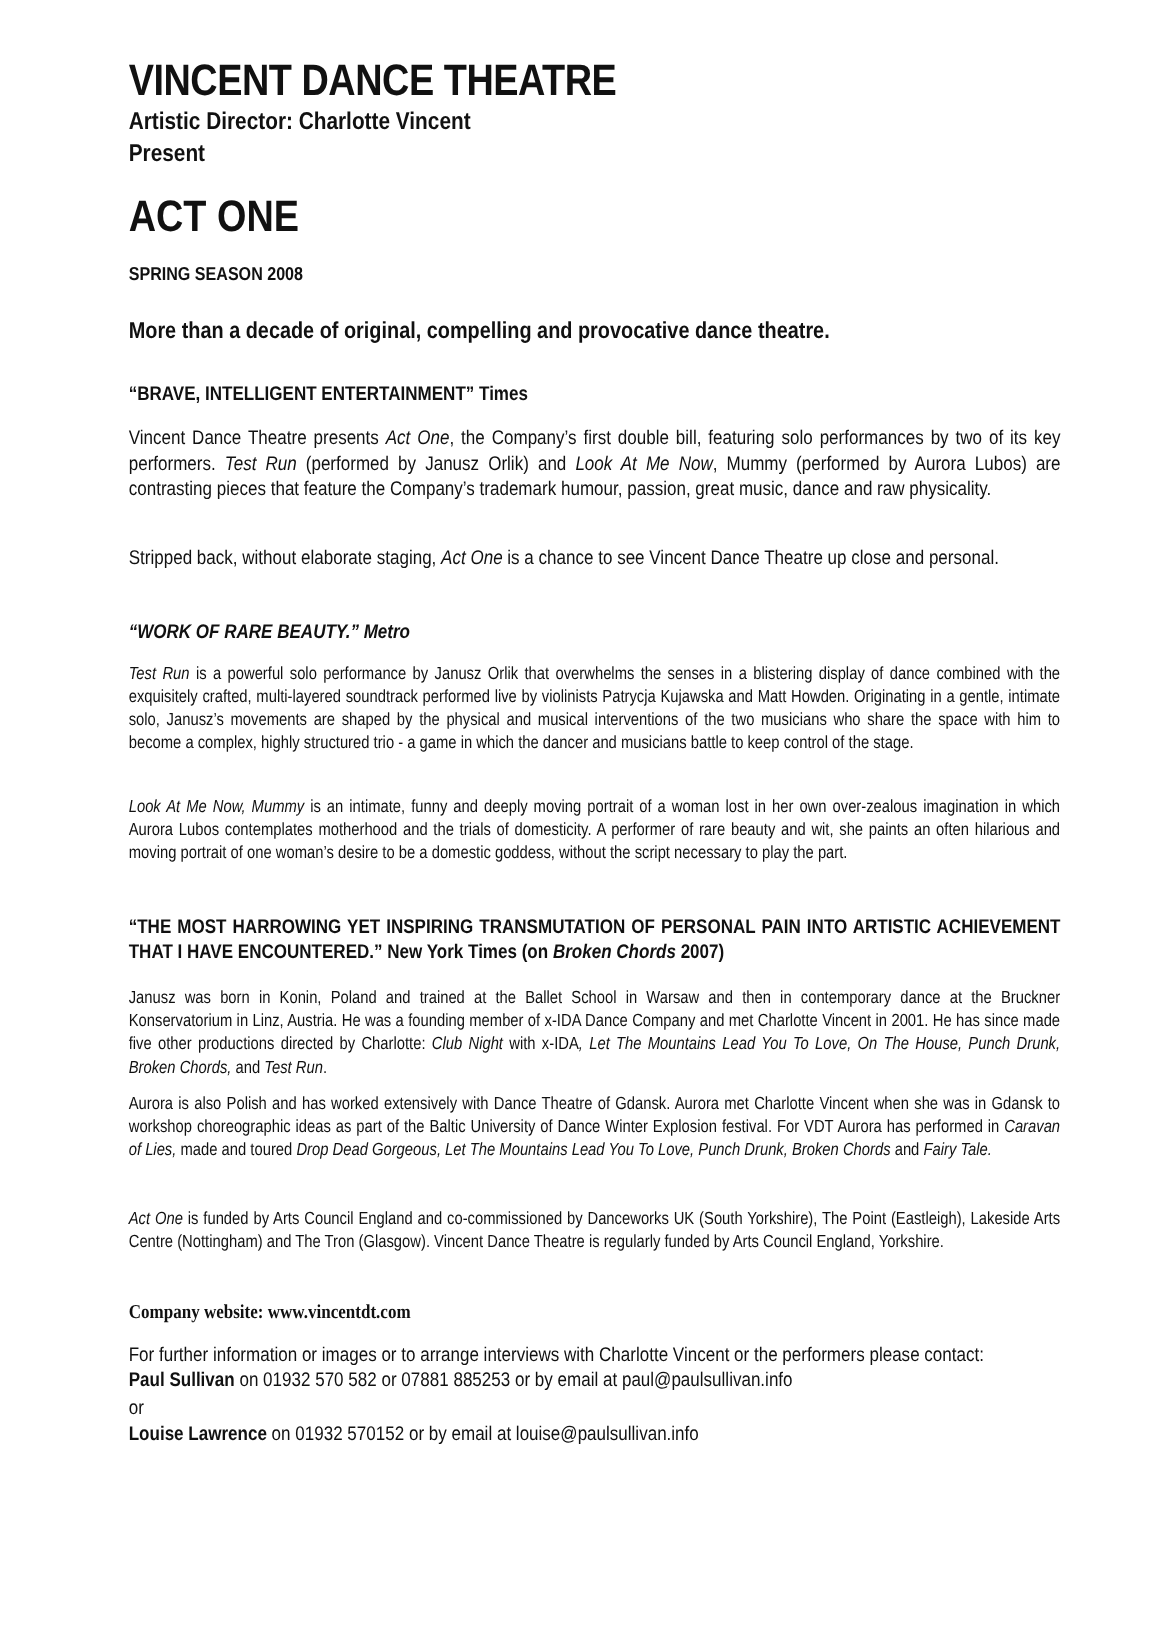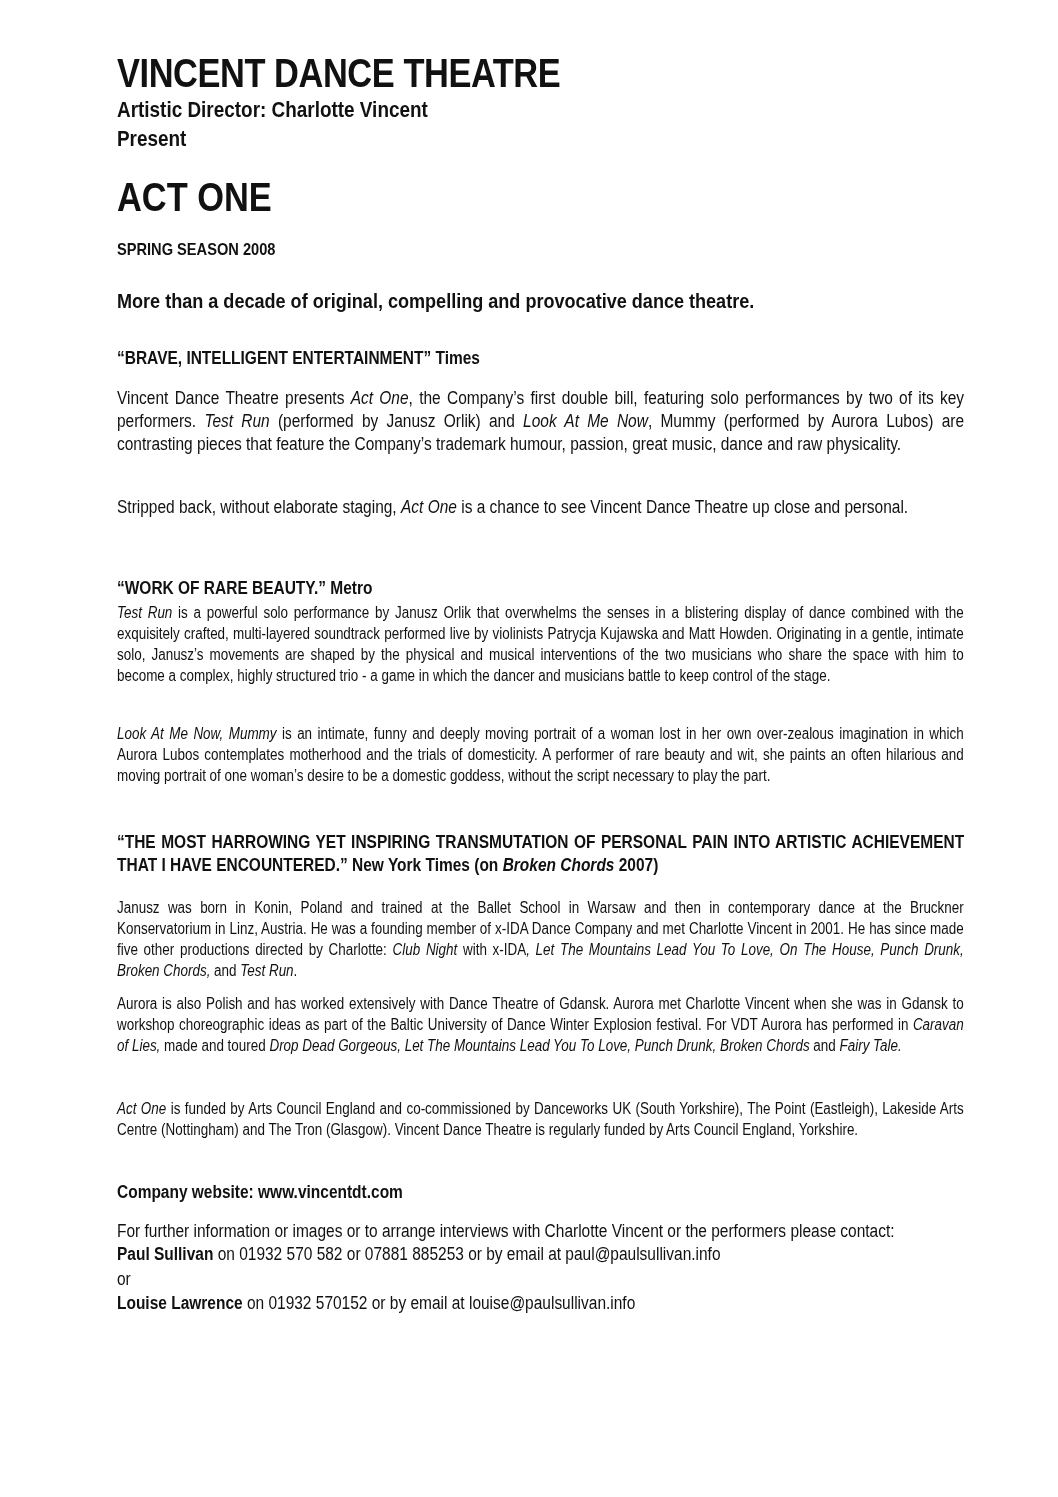--- a/index.html
+++ b/index.html
@@ -68,21 +68,21 @@
 </div>
 
 <div class="block" style="top:387px;">
   <p class="body-lg"><span>Vincent Dance Theatre presents </span><span class="it">Act One</span><span>, the Company’s first double bill, featuring solo performances by two of its key performers. </span><span class="it">Test Run</span><span> (performed by Janusz Orlik) and </span><span class="it">Look At Me Now</span><span>, Mummy (performed by Aurora Lubos) are contrasting pieces that feature the Company’s trademark humour, passion, great music, dance and raw physicality.</span></p>
 </div>
 
 <div class="block" style="top:496px;">
   <p class="body-lg"><span>Stripped back, without elaborate staging, </span><span class="it">Act One</span><span> is a chance to see Vincent Dance Theatre up close and personal.</span></p>
 </div>
 
-<div class="block" style="top:577px;">
+<div class="block" style="top:563px;font-style:italic;">
   <div class="quote-head">
     <span>“WORK OF RARE BEAUTY.”</span><span> Metro</span>
   </div>
 </div>
 
 <div class="block" style="top:602px;">
   <p class="body-sm"><span class="it">Test Run</span><span> is a powerful solo performance by Janusz Orlik that overwhelms the senses in a blistering display of dance combined with the exquisitely crafted, multi-layered soundtrack performed live by violinists Patrycja Kujawska and Matt Howden. Originating in a gentle, intimate solo, Janusz’s movements are shaped by the physical and musical interventions of the two musicians who share the space with him to become a complex, highly structured trio - a game in which the dancer and musicians battle to keep control of the stage.</span></p>
 </div>
 
 <div class="block" style="top:723px;">
@@ -98,21 +98,21 @@
 </div>
 
 <div class="block" style="top:993px;">
   <p class="body-sm"><span>Aurora is also Polish and has worked extensively with Dance Theatre of Gdansk. Aurora met Charlotte Vincent when she was in Gdansk to workshop choreographic ideas as part of the Baltic University of Dance Winter Explosion festival. For VDT Aurora has performed in </span><span class="it">Caravan of Lies,</span><span> made and toured </span><span class="it">Drop Dead Gorgeous, Let The Mountains Lead You To Love, Punch Drunk, Broken Chords</span><span> and </span><span class="it">Fairy Tale.</span></p>
 </div>
 
 <div class="block" style="top:1098px;">
   <p class="body-sm"><span class="it">Act One</span><span> is funded by Arts Council England and co-commissioned by Danceworks UK (South Yorkshire), The Point (Eastleigh), Lakeside Arts Centre (Nottingham) and The Tron (Glasgow). Vincent Dance Theatre is regularly funded by Arts Council England, Yorkshire.</span></p>
 </div>
 
-<div class="block" style="top:1181px;">
+<div class="block" style="top:1181px;font-family:Liberation Serif, serif;">
   <div class="quote-head">Company website: www.vincentdt.com</div>
 </div>
 
 <div class="block" style="top:1220px;">
   <p class="body-lg" style="line-height:22px;">For further information or images or to arrange interviews with Charlotte Vincent or the performers please contact:</p>
   <div class="body-lg no-wrap" style="line-height:25px;">
     <span class="b">Paul Sullivan</span><span> on 01932 570 582 or 07881 885253 or by email at paul@paulsullivan.info</span>
   </div>
   <div class="body-lg no-wrap" style="line-height:24px;">or</div>
   <div class="body-lg no-wrap" style="line-height:25px;">

